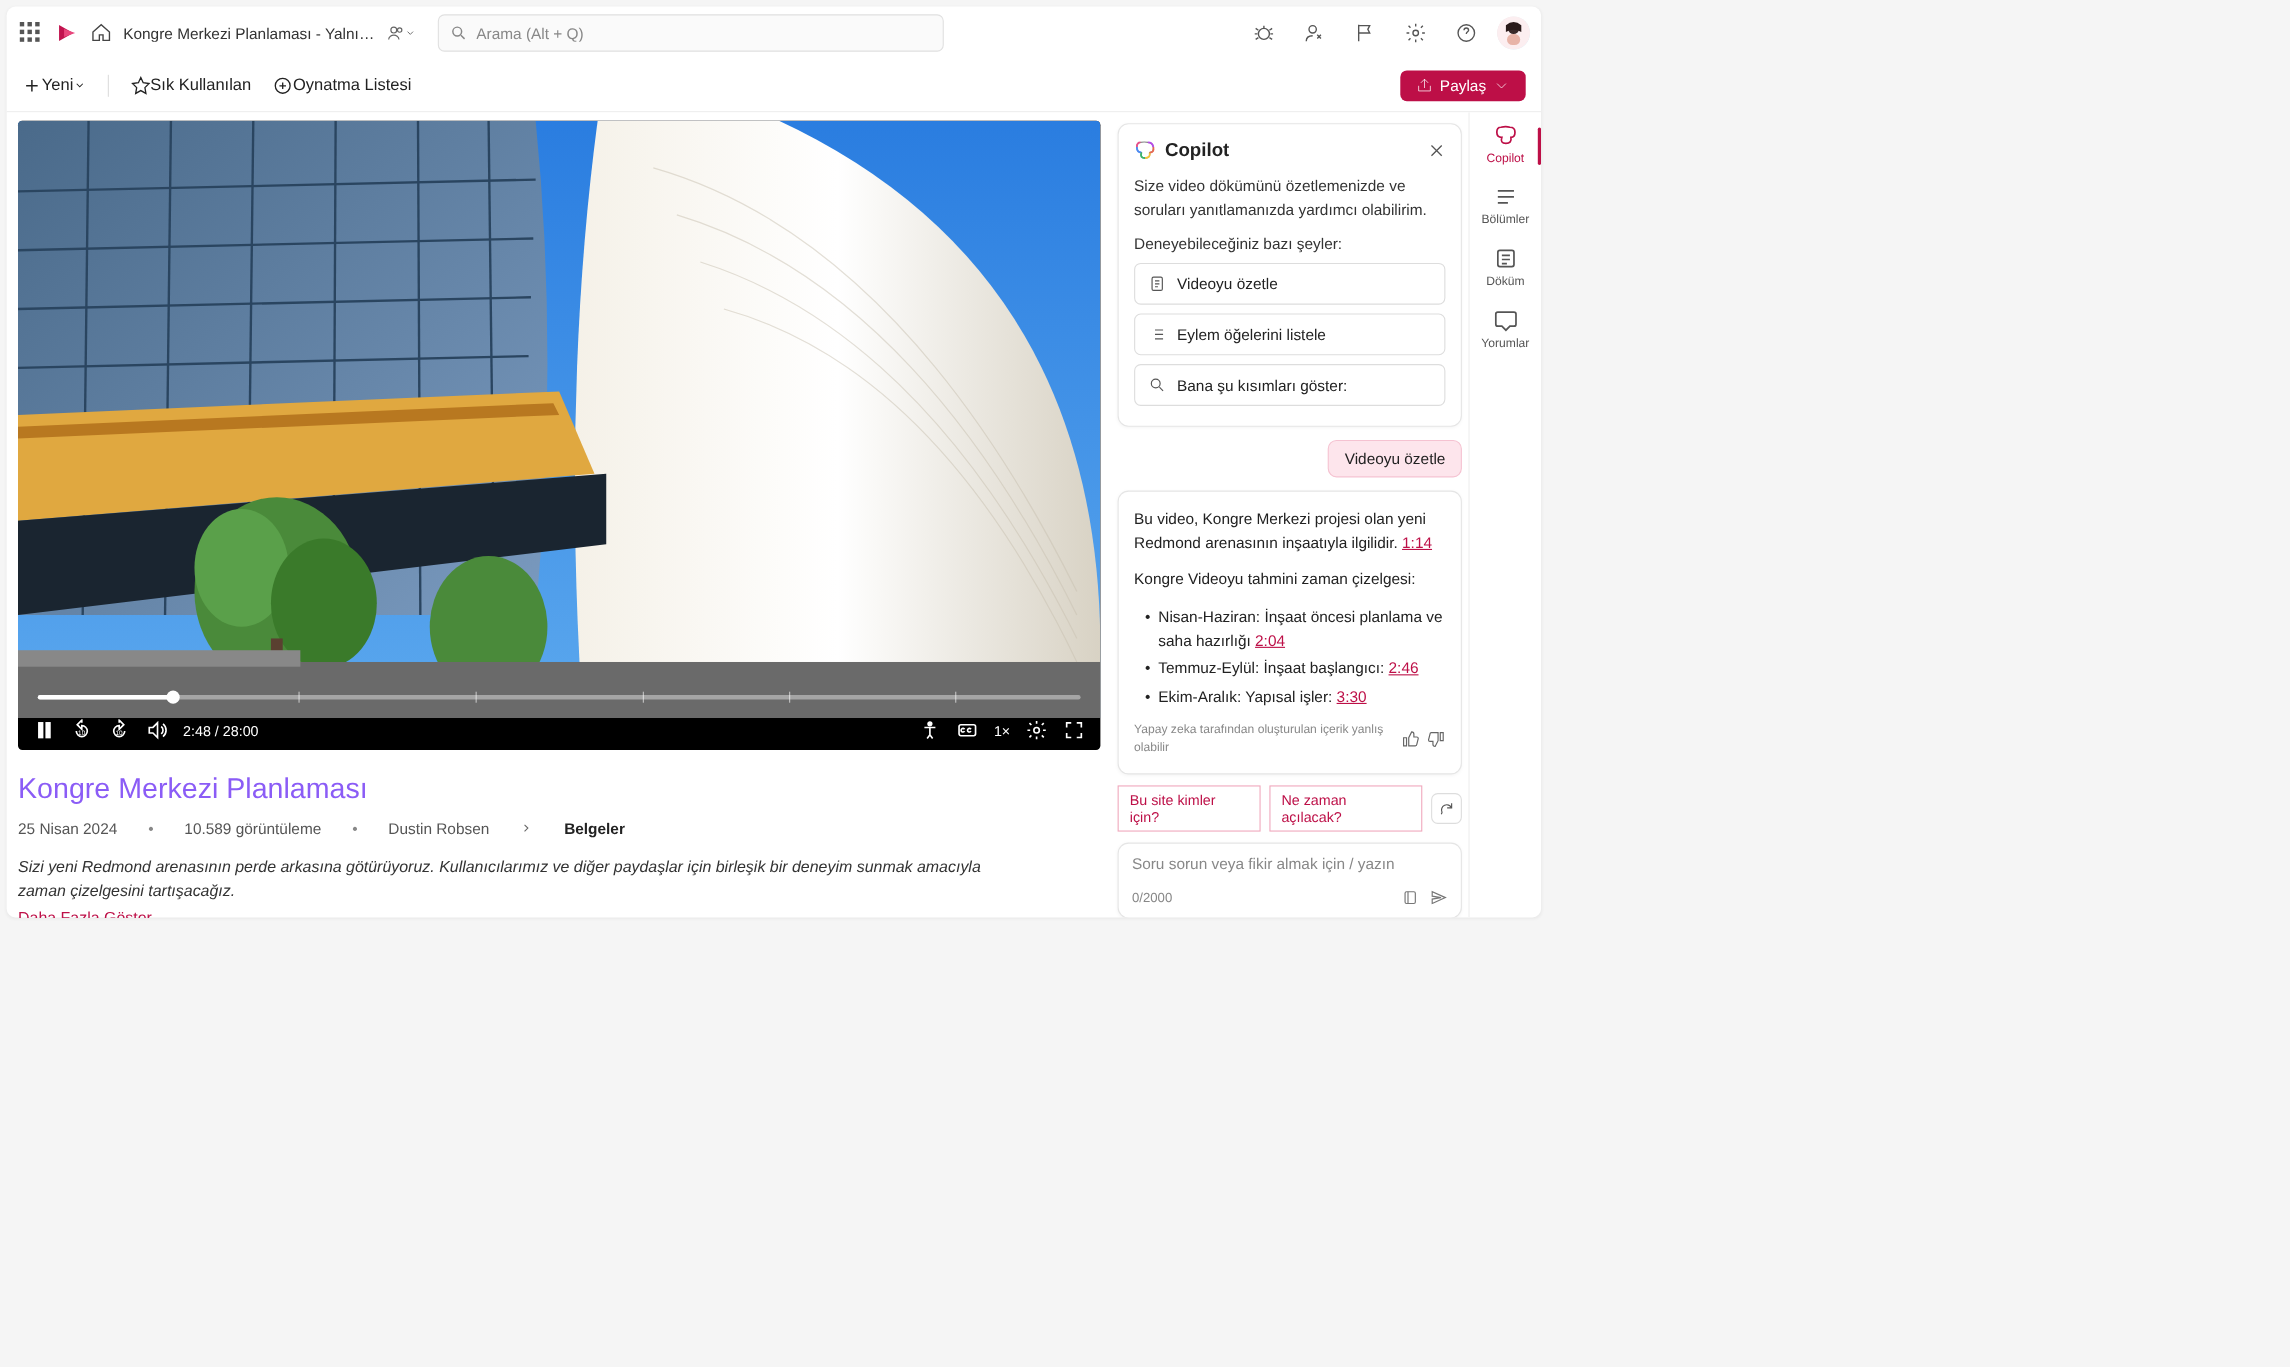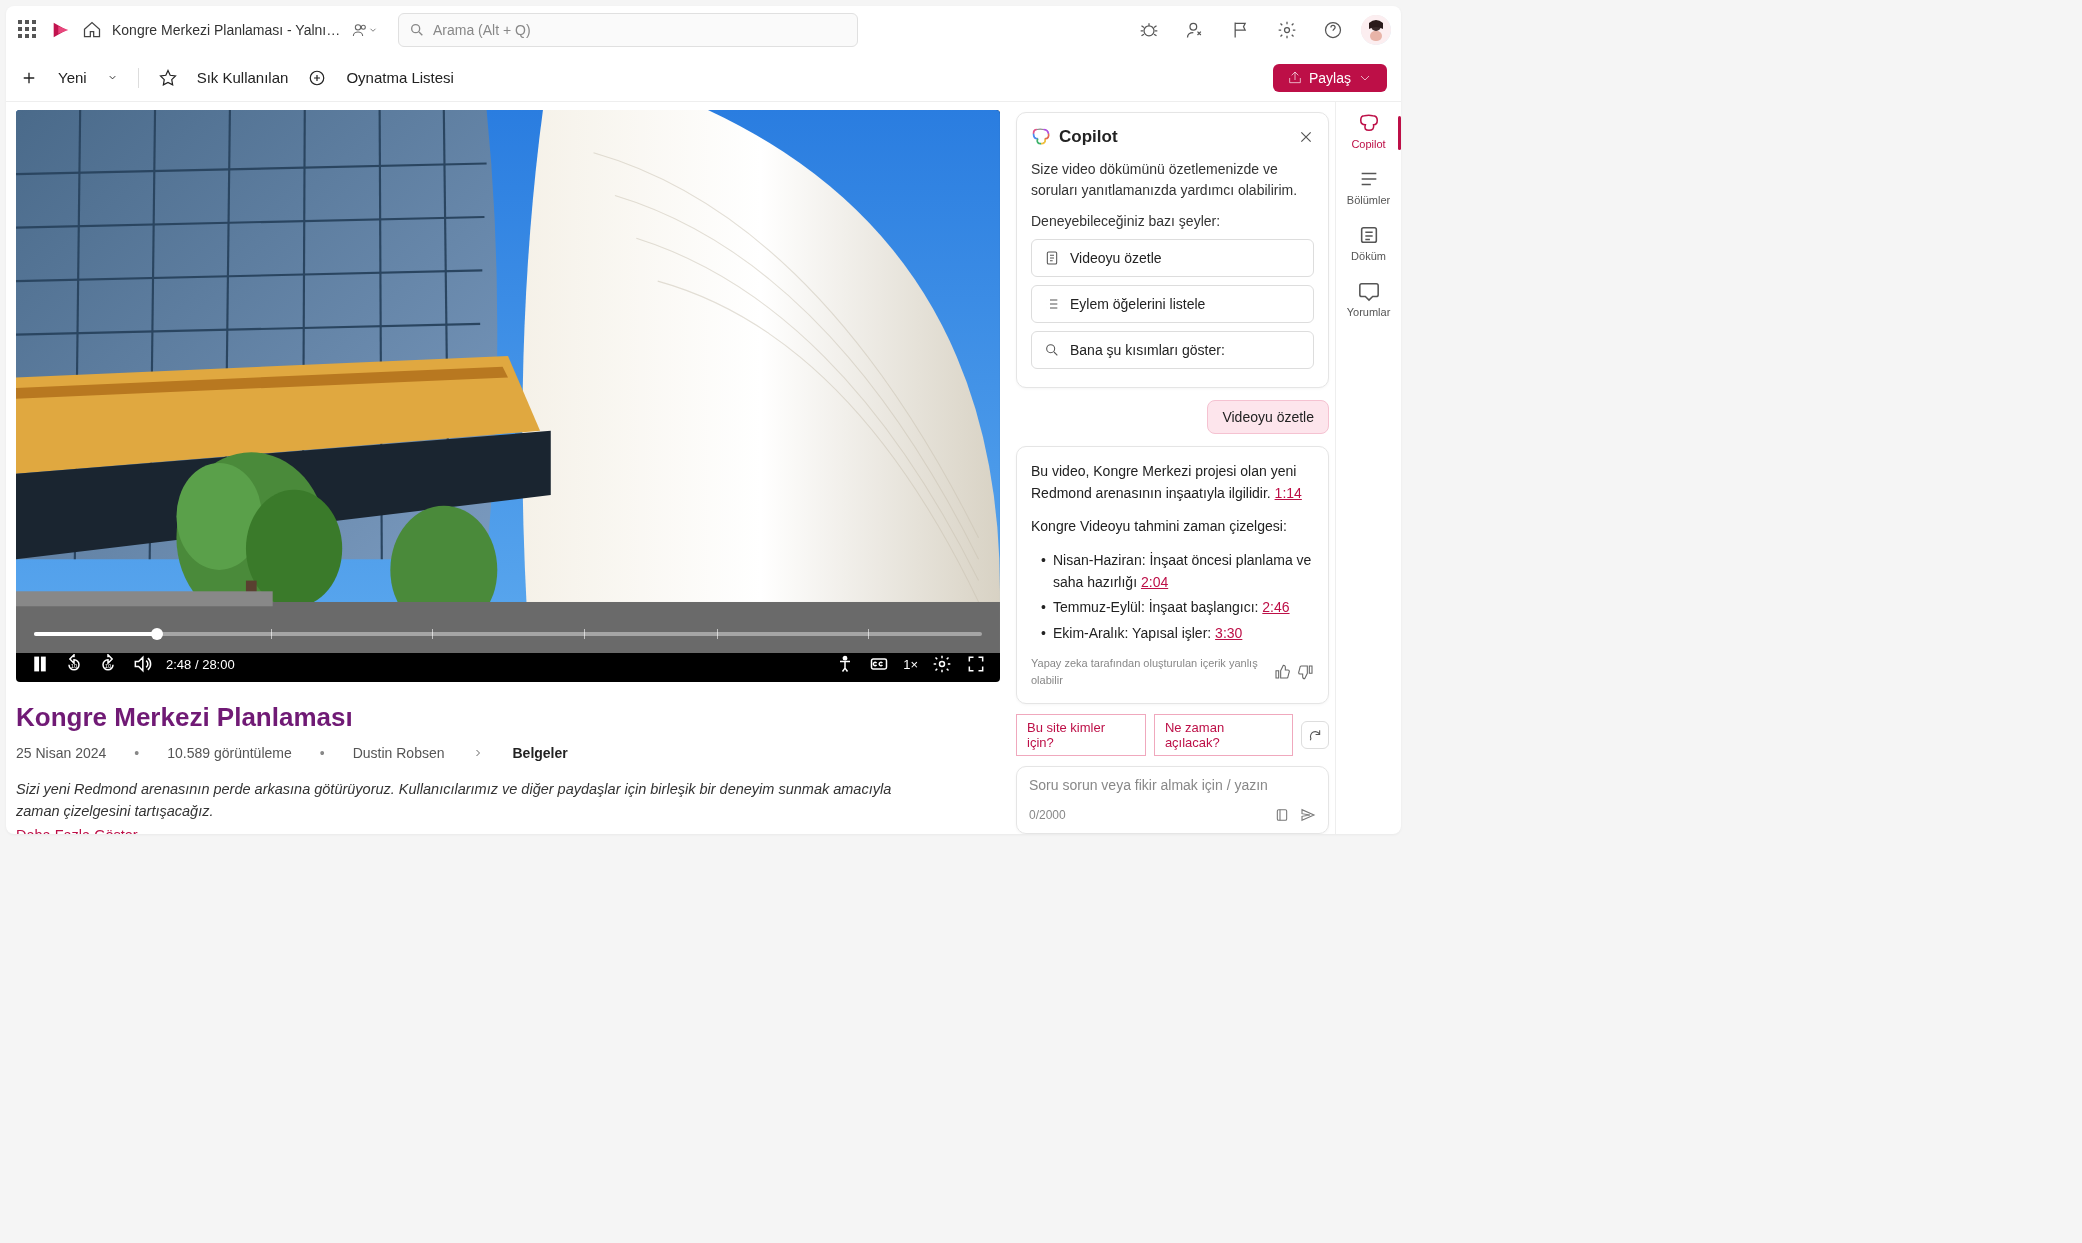--- a/index.html
+++ b/index.html
@@ -19,21 +19,21 @@
 .search-box { height: 34px; background:#fafafa; border:1px solid #e0e0e0; border-radius: 6px; display:flex; align-items:center; padding:0 10px; gap:8px; color:#777; }
 .search-box input { border:none; outline:none; background:transparent; flex:1; font-size:14px; color:#333; }
 .search-box input::placeholder { color:#888; }
 .spacer { flex:1; }
 .header-icon { width:20px; height:20px; stroke:#555; fill:none; stroke-width:1.5; cursor:pointer; margin: 0 8px;}
 .avatar { width:30px; height:30px; border-radius:50%; background: linear-gradient(135deg,#f9e6e6,#d7ecf7); display:flex; align-items:center; justify-content:center; overflow:hidden; }
 .avatar svg { width:30px; height:30px; }
 
 
 .toolbar { height: 48px; display:flex; align-items:center; padding:0 14px; gap: 20px; border-bottom:1px solid #eee; }
-.tb-btn { display:flex; align-items:center; gap:20px; font-size:15px; color:#222; cursor:pointer; white-space:nowrap; }
+.tb-btn { display:flex; align-items:center; gap:0; font-size:15px; color:#222; cursor:pointer; white-space:nowrap; }
 .tb-divider { width:1px; height:20px; background:#ddd; }
 .share-btn { background:#bd0f47; color:#fff; padding:6px 14px; border-radius:6px; display:flex; align-items:center; gap:6px; font-size:14px; cursor:pointer; margin-left:auto; }
 .share-btn svg { stroke:#fff; fill:none; width:16px; height:16px; }
 
 
 .main-area { flex:1; display:flex; overflow:hidden; }
 
 .left-col { flex:1; padding: 8px 10px 10px 10px; overflow:auto; }
 
 .video-box { position:relative; width:100%; height:572px; background:#000; border-radius:4px; overflow:hidden; }
@@ -44,21 +44,21 @@
 .progress-fill { position:absolute; left:0; top:0; height:100%; width:13%; background:#fff; border-radius:2px; }
 .progress-dot { position:absolute; left:13%; top:50%; transform:translate(-50%,-50%); width:12px; height:12px; background:#fff; border-radius:50%; }
 .progress-tick { position:absolute; top:-3px; width:1px; height:10px; background:rgba(255,255,255,0.6); }
 
 .controls-row { position:absolute; bottom:8px; left:14px; right:14px; display:flex; align-items:center; gap:14px; color:#fff; font-size:13px; }
 .ctrl-icon { width:20px; height:20px; stroke:#fff; fill:none; stroke-width:1.8; cursor:pointer; }
 .ctrl-text { color:#fff; font-size:13px; }
 .controls-right { margin-left:auto; display:flex; align-items:center; gap:14px; }
 
 .video-meta { margin-top:20px; }
-.video-title { font-size:26px; font-weight:700; color:#701a75; margin-bottom:12px; }
+.video-title { font-size:26px; font-weight:400; color:#8b5cf6; margin-bottom:12px; }
 .meta-line { display:flex; align-items:center; gap:28px; color:#555; font-size:14px; flex-wrap:wrap; }
 .meta-dot { color:#888; }
 .chev { color:#666; }
 .bold { font-weight:600; color:#222; }
 .desc { margin-top:18px; color:#333; font-size:14.5px; line-height:1.5; max-width: 900px; font-style: italic; }
 .show-more { color:#bd0f47; font-size:14.5px; margin-top:4px; cursor:pointer; }
 
 
 .right-col { width: 325px; flex-shrink:0; padding: 10px 6px 10px 6px; display:flex; flex-direction:column; }
 .copilot-card { background:#fff; border:1px solid #e5e5e5; border-radius:10px; padding:14px 14px 10px 14px; box-shadow: 0 1px 3px rgba(0,0,0,0.04); margin-bottom: 8px; }

